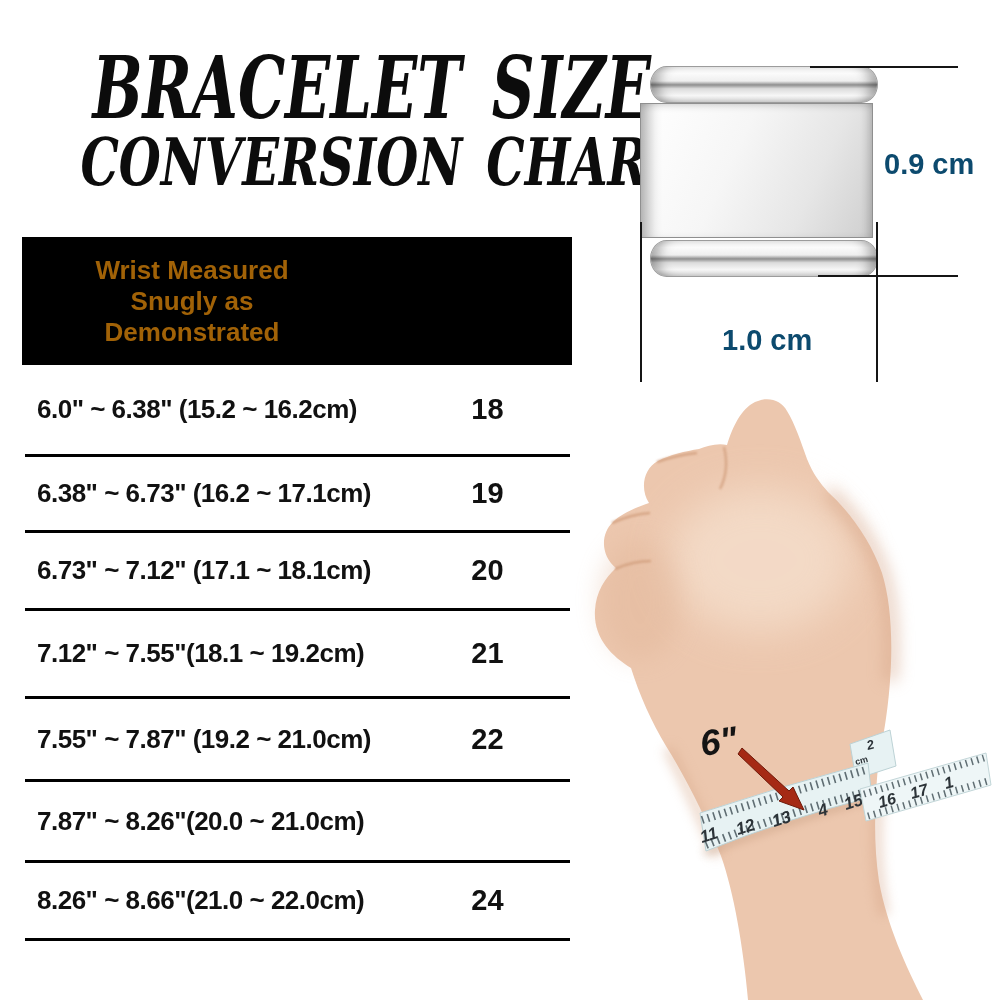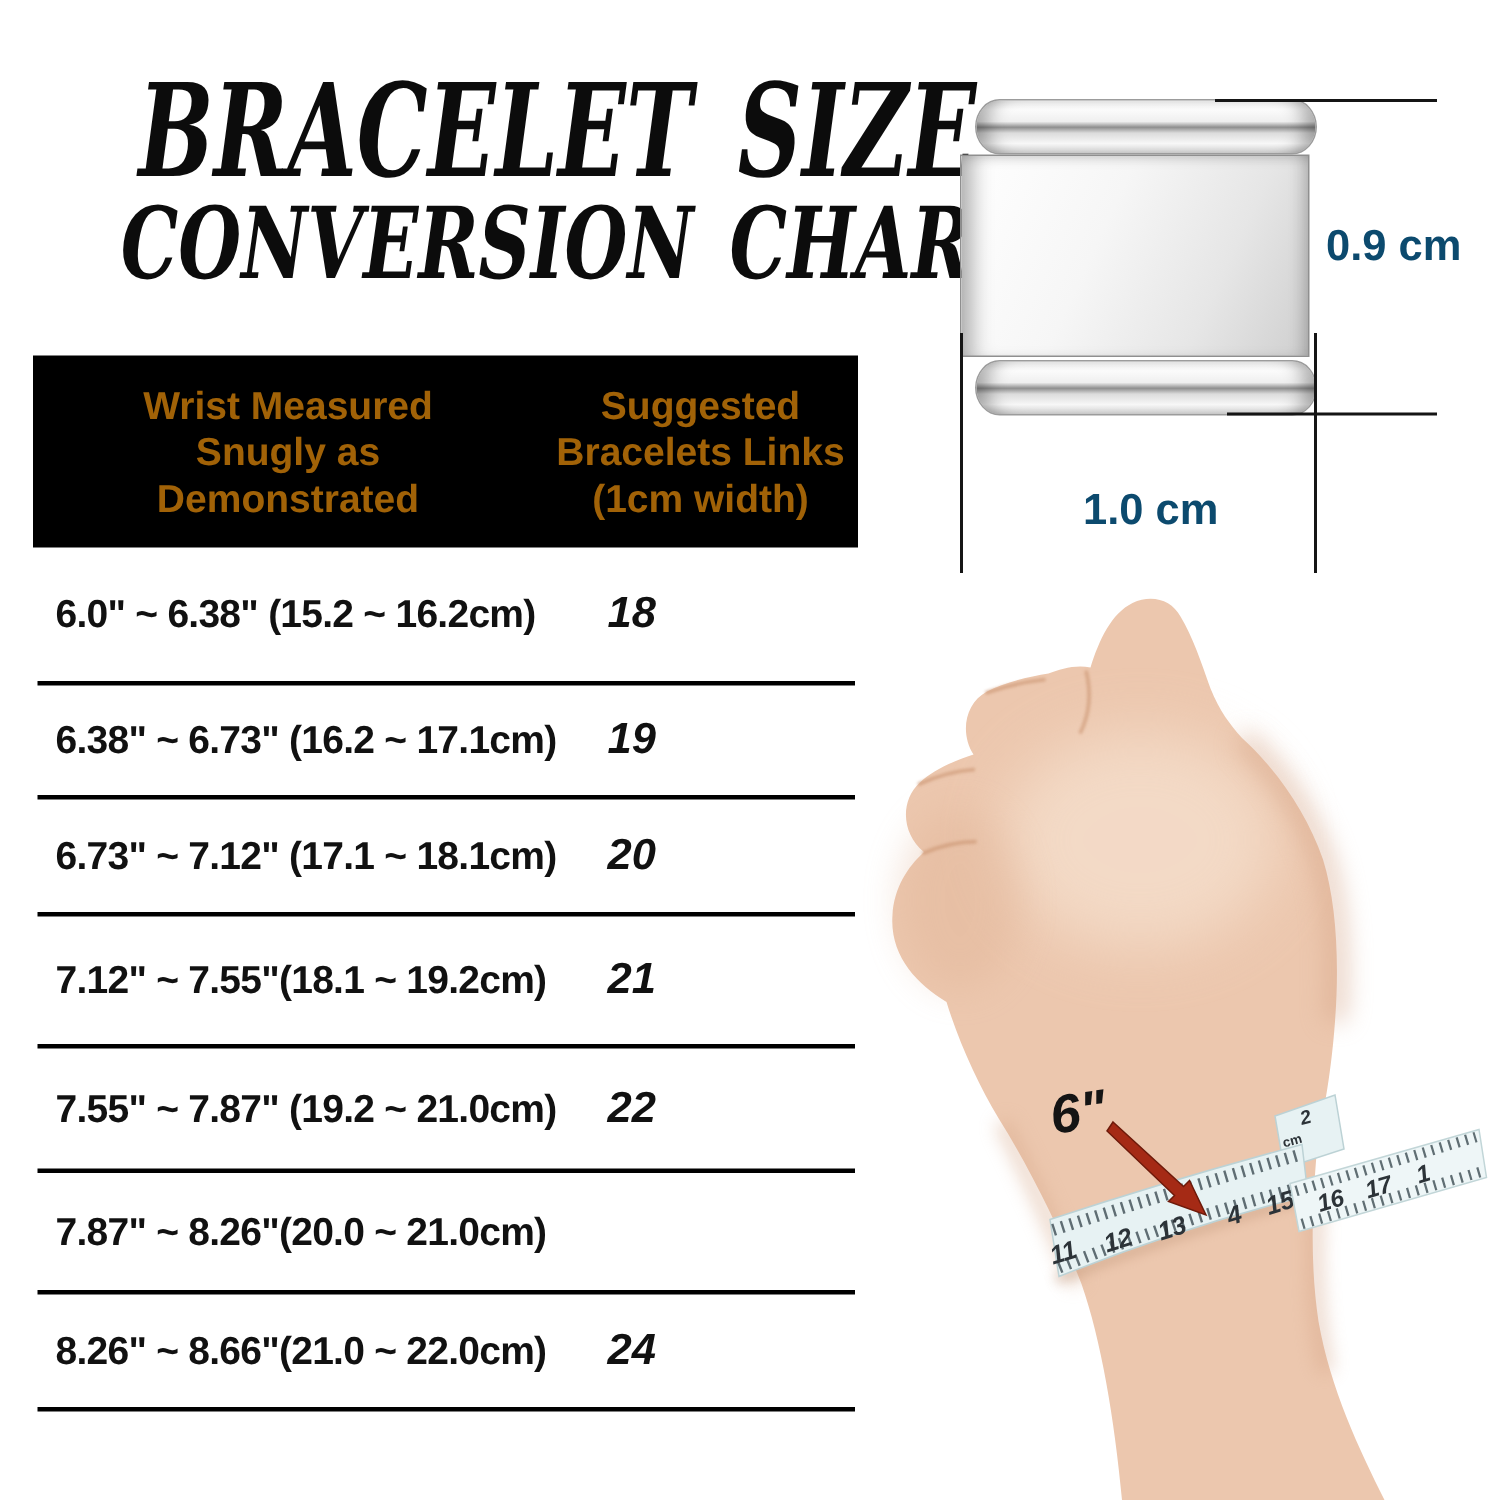--- a/index.html
+++ b/index.html
@@ -16,21 +16,21 @@
   .thead{position:absolute;left:22px;top:237px;width:550px;height:128px;background:#000000;
     display:flex;align-items:center;color:#a16207;}
   .thead .hcol{font-weight:bold;font-size:26px;line-height:31px;text-align:center;}
   .thead .hcol1{width:340px;}
   .thead .hcol2{width:210px;}
 
   
   .tbody{position:absolute;left:25px;top:365px;width:545px;}
   .trow{display:flex;align-items:center;border-bottom:3px solid #000000;box-sizing:border-box;}
   .trow .wrist{flex:1;padding-left:12px;font-weight:bold;font-size:26px;letter-spacing:-0.5px;color:#111;white-space:nowrap;}
-  .trow .links{width:165px;text-align:left;font-weight:bold;font-size:29px;color:#111;font-style:italic;}
+  .trow .links{width:165px;text-align:center;font-weight:bold;font-size:29px;color:#111;}
   .r0{height:92px;} .r1{height:76px;} .r2{height:78px;} .r3{height:88px;}
   .r4{height:83px;} .r5{height:81px;} .r6{height:78px;}
 
   
   .charm-bar{position:absolute;left:650px;width:228px;height:37px;border:1px solid #9c9c9c;box-sizing:border-box;
     border-radius:17px/19px;
     background:linear-gradient(180deg,#e9e9e9 0%,#fbfbfb 18%,#efefef 40%,#8f8f8f 51%,#dcdcdc 62%,#f7f7f7 82%,#cfcfcf 100%);
     box-shadow:inset 16px 0 12px -9px rgba(0,0,0,.30), inset -16px 0 12px -9px rgba(0,0,0,.30);}
   .charm-bar.top{top:66px;}
   .charm-bar.bottom{top:240px;}
@@ -54,25 +54,20 @@
 <div id="canvas">
 
   <div class="title-line title-line1">BRACELET SIZE</div>
   <div class="title-line title-line2">CONVERSION CHART</div>
 
   <div class="thead">
     <div class="hcol hcol1">
       <div>Wrist Measured</div>
       <div>Snugly as</div>
       <div>Demonstrated</div>
-    </div>
-    <div class="hcol hcol2">
-      <div>Suggested</div>
-      <div>Bracelets Links</div>
-      <div>(1cm width)</div>
     </div>
   </div>
 
   <div class="tbody">
     <div class="trow r0">
       <span class="wrist">6.0" ~ 6.38" (15.2 ~ 16.2cm)</span>
       <span class="links">18</span>
     </div>
     <div class="trow r1">
       <span class="wrist">6.38" ~ 6.73" (16.2 ~ 17.1cm)</span>

